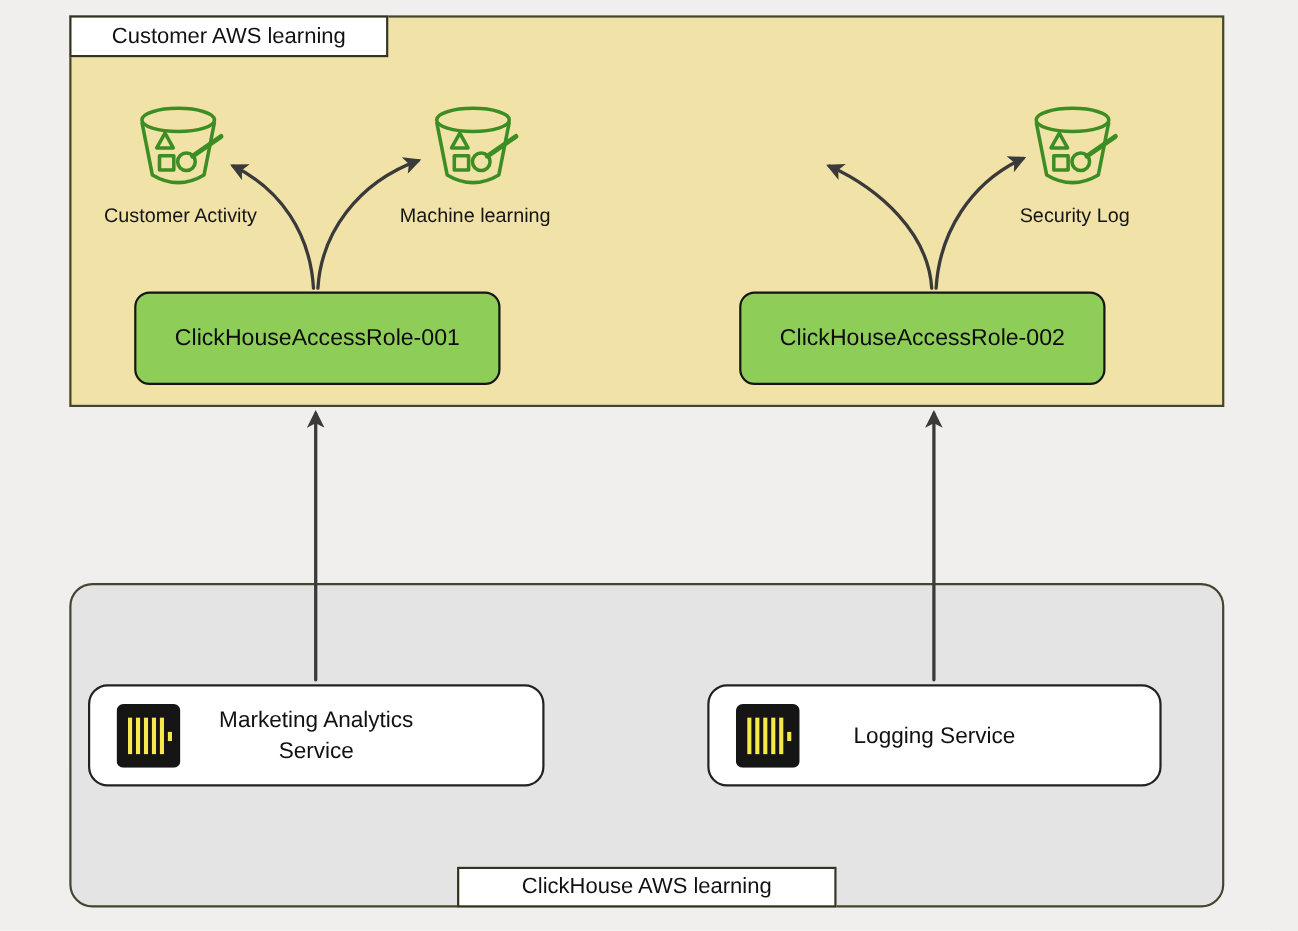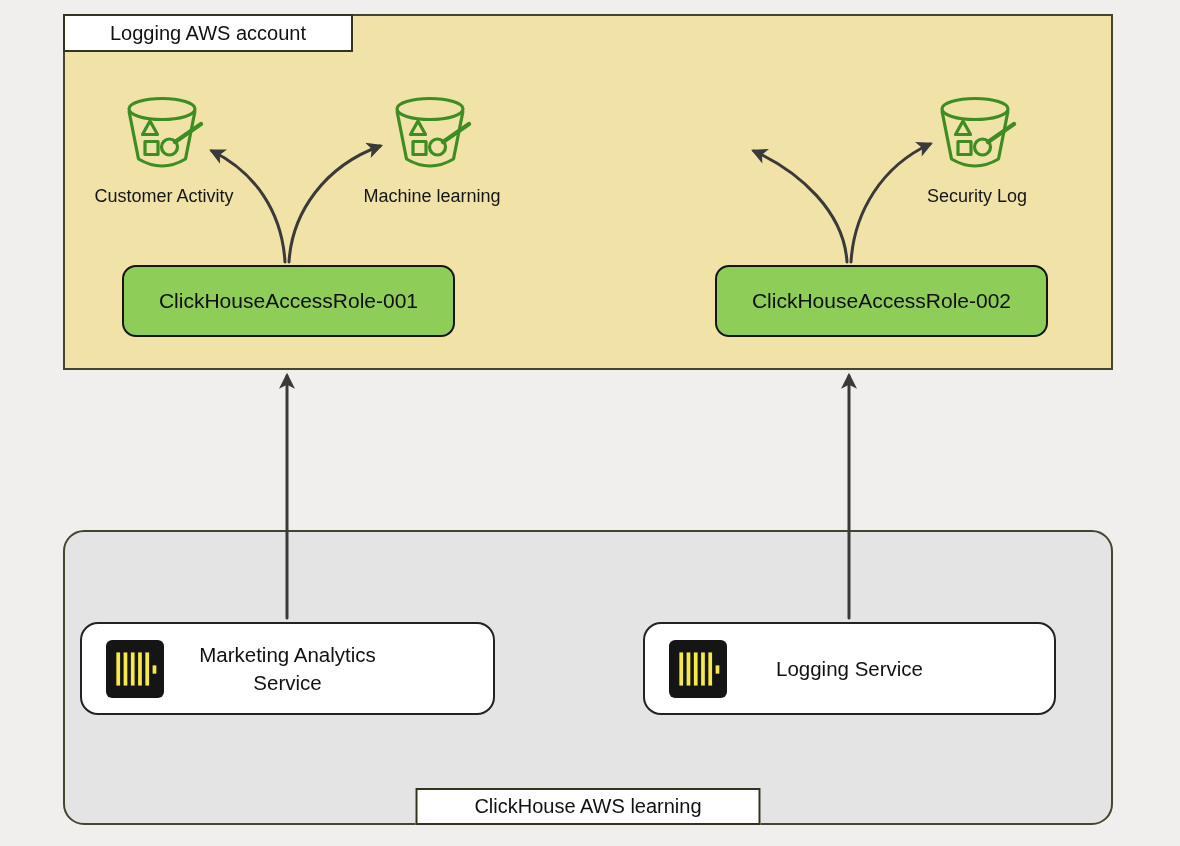--- a/index.html
+++ b/index.html
@@ -23,27 +23,27 @@
 
   .bucket-group{position:absolute;top:80px;width:170px;display:flex;flex-direction:column;align-items:center;gap:12px;}
   .bucket-1{left:14px;}
   .bucket-2{left:282px;text-align:right;}
   .bucket-3{left:555px;}
   .bucket-4{left:827px;}
   .bucket-icon{width:80px;height:78px;overflow:visible;}
   .bucket-label{font-size:18px;color:#151515;}
 
   .role-box{
-    position:absolute;top:249px;width:333px;height:72px;box-sizing:border-box;
+    position:absolute;top:249px;width:333px;height:85px;box-sizing:border-box;
     background:#8ecd58;border:2px solid #151515;border-radius:14px;
     display:flex;align-items:center;justify-content:center;
     font-size:21px;color:#0d0d0d;z-index:2;
   }
   .role-1{left:57px;}
-  .role-2{left:650px;text-align:center;}
+  .role-2{left:607px;text-align:center;}
 
   .service-box{
     position:absolute;top:90px;height:93px;box-sizing:border-box;
     background:#ffffff;border:2px solid #222;border-radius:18px;z-index:2;
   }
   .service-1{left:15px;width:415px;}
   .service-2{left:578px;width:413px;}
   .ch-logo{position:absolute;left:24px;top:50%;transform:translateY(-50%);width:58px;height:58px;}
   .service-text{position:absolute;inset:0;display:flex;align-items:center;justify-content:center;}
   .service-text span{font-size:20.5px;color:#111;line-height:1.35;text-align:center;}
@@ -52,21 +52,21 @@
   svg.arrows{position:absolute;left:0;top:0;width:1180px;height:846px;pointer-events:none;z-index:5;}
   svg.arrows path.edge{fill:none;stroke:#3a3a3a;stroke-width:3;stroke-linecap:round;}
 </style>
 </head>
 <body>
 
 <div class="canvas">
 
   <div class="region region-customer">
     <div class="region-label customer-label">
-      <span>Logging AWS account</span>
+      <span>Customer AWS learning</span>
     </div>
 
     <div class="bucket-group bucket-1">
       <svg class="bucket-icon" viewBox="0 0 80 78">
         <g fill="none" stroke="#3c8d23" stroke-width="3.2" stroke-linejoin="round">
           <ellipse cx="38" cy="13" rx="33" ry="10.5"></ellipse>
           <path d="M 5 15 L 14.5 63 Q 38 77 61.5 63 L 71 15"></path>
           <path d="M 26 25 L 33.5 38.5 L 18.5 38.5 Z"></path>
           <rect x="21" y="45.5" width="13" height="13"></rect>
           <circle cx="45.5" cy="51" r="8"></circle>

